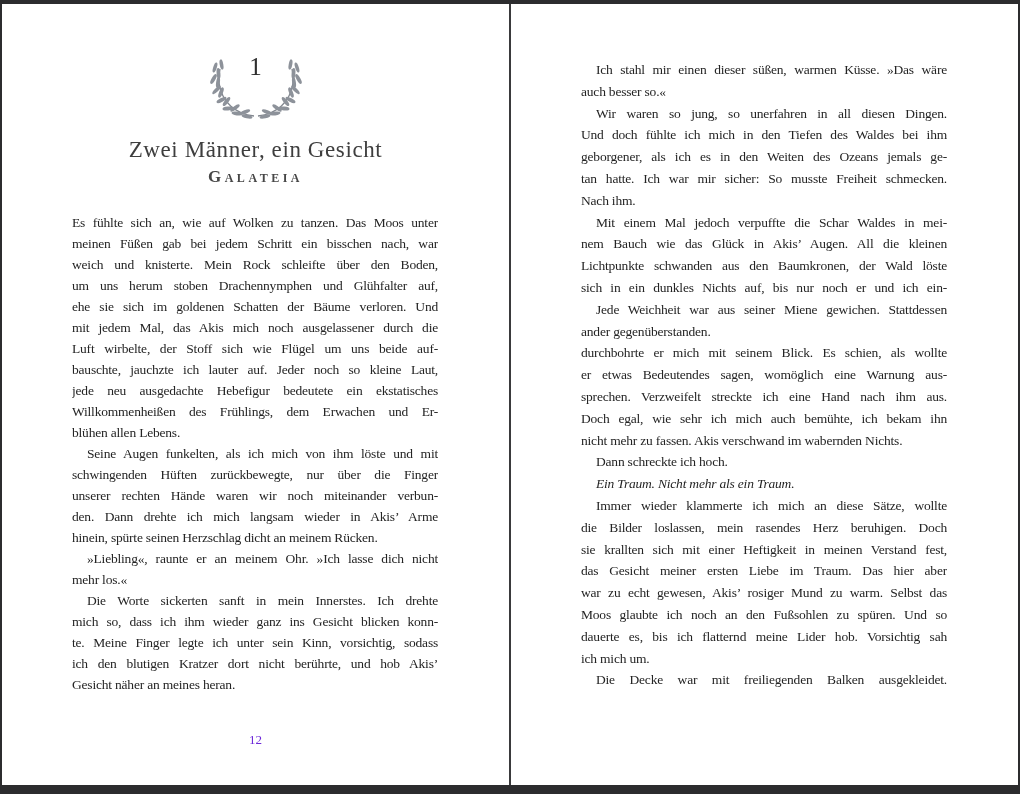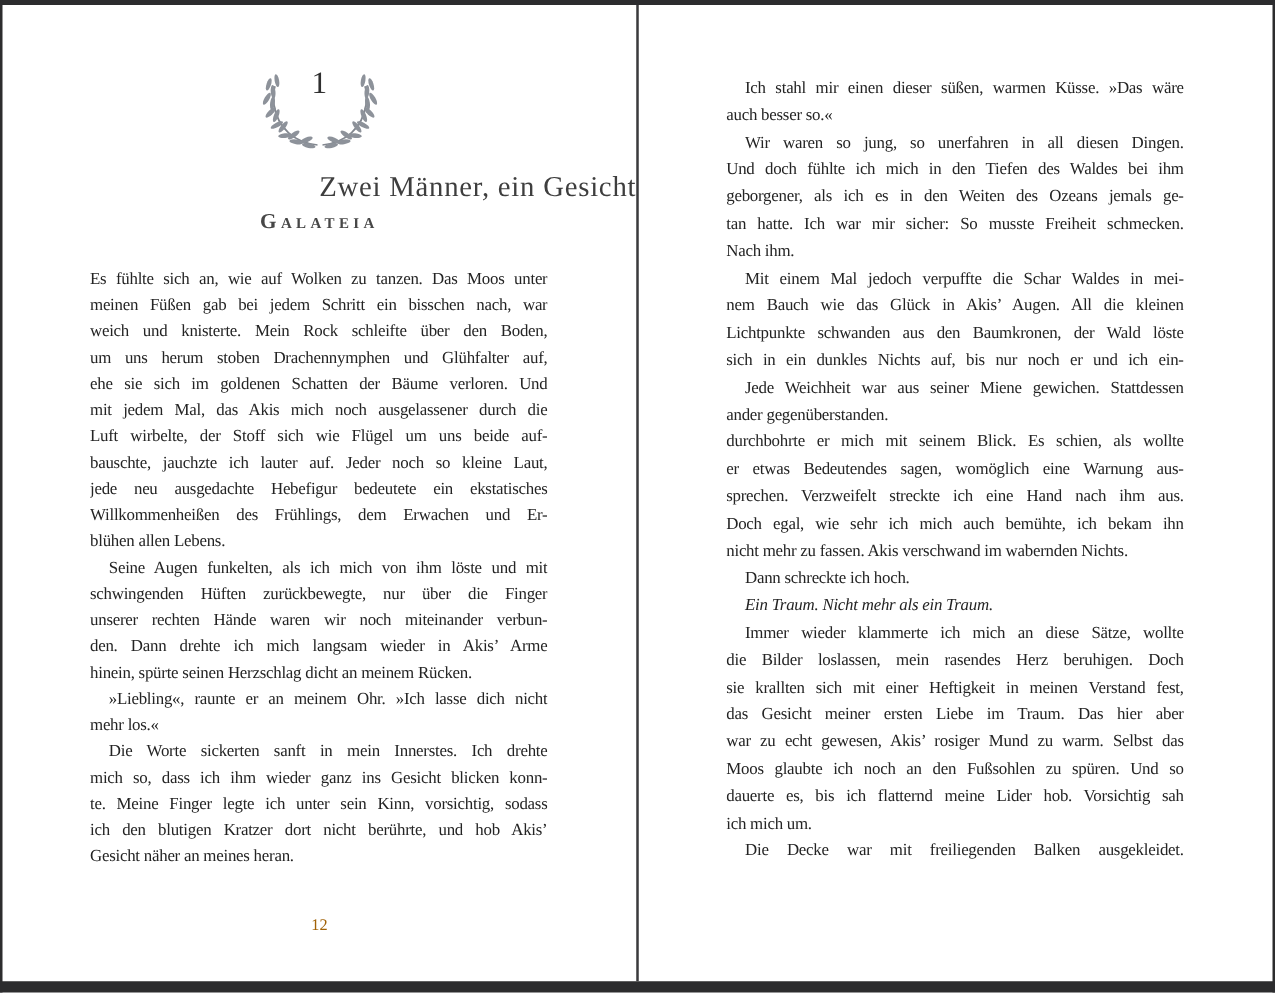--- a/index.html
+++ b/index.html
@@ -22,21 +22,21 @@
   
   .chapter-head{text-align:center;}
   .ornament{position:relative;width:116px;height:70px;margin:48px auto 0 auto;}
   .ornament svg{position:absolute;left:0;top:0;}
   .chapter-number{
     position:absolute;left:0;top:2px;width:100%;text-align:center;
     font-size:25px;color:#2f2f2f;line-height:1;
   }
   .chapter-title{
     margin:14px 0 0 0;font-weight:normal;font-size:23px;color:#3e3e3e;
-    letter-spacing:0.6px;line-height:1.2;text-align:right;
+    letter-spacing:0.6px;line-height:1.2;
   }
   .chapter-subtitle{
     margin:3px 0 0 0;font-weight:bold;font-size:17px;color:#474747;
     font-variant:small-caps;letter-spacing:3.5px;line-height:1.2;
   }
 
   
   .body-col{
     position:absolute;left:70px;width:366px;
     font-size:13.5px;color:#242424;letter-spacing:-0.2px;
@@ -46,21 +46,21 @@
   .line{
     text-align:justify;text-align-last:justify;overflow:hidden;
     white-space:normal;
   }
   .line.last{text-align-last:left;}
   .line.indent{text-indent:15px;}
   .line.italic{font-style:italic;}
 
   .pagenum{
     position:absolute;left:0;top:728px;width:100%;text-align:center;
-    font-size:13px;color:#a16207;
+    font-size:13px;color:#6d28d9;
   }
 </style>
 </head>
 <body>
 
 <div class="bar top"></div>
 <div class="bar bottom"></div>
 <div class="bar left"></div>
 <div class="bar right"></div>
 <div class="spine"></div>

